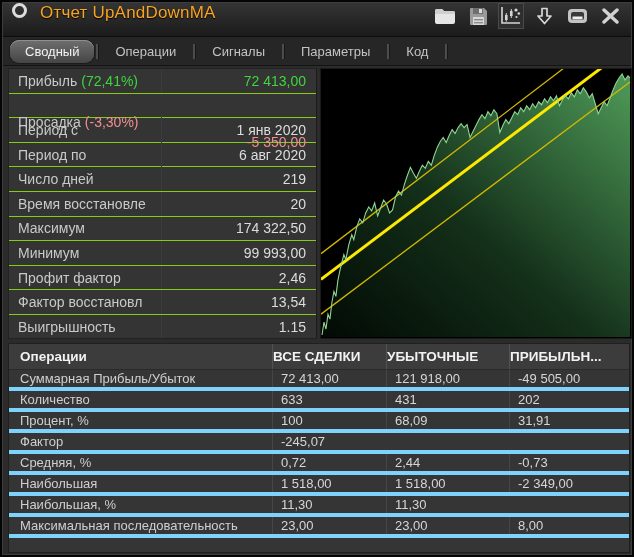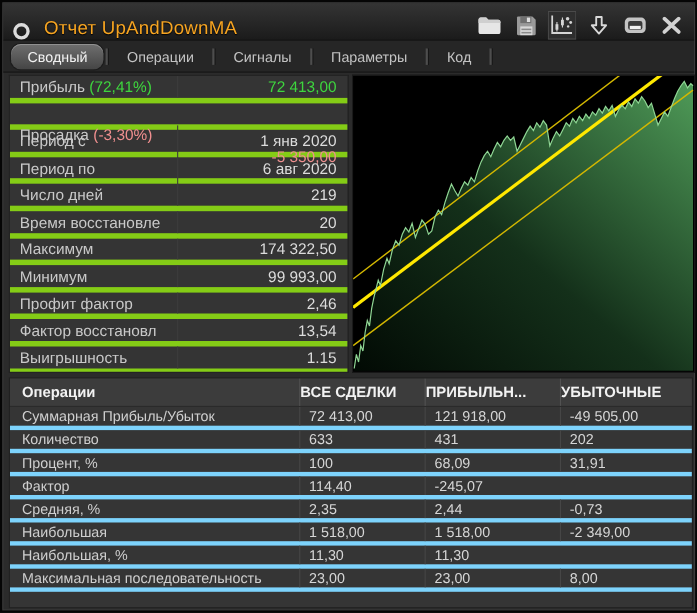--- a/index.html
+++ b/index.html
@@ -4,21 +4,21 @@
 <style>
   * { margin:0; padding:0; box-sizing:border-box; font-family:"Liberation Sans", sans-serif; }
   html,body { width:634px; height:557px; background:#000; overflow:hidden; }
   .window { position:absolute; left:0; top:0; width:634px; height:557px;
             background:#2b2b2b; border:2px solid #050505;
             box-shadow: inset 0 0 0 1px #3d3d3d; }
 
   
   .titlebar { position:absolute; left:1px; top:1px; right:1px; height:34px;
               background:linear-gradient(180deg,#343434,#1b1b1b);
-              border-bottom:1px solid #0c0c0c; display:flex; align-items:flex-end; }
+              border-bottom:1px solid #0c0c0c; display:flex; align-items:flex-start; }
   .app-icon { width:15px; height:15px; border:3px solid #dcdcdc; border-radius:50%;
               margin-left:9px; }
   .title { color:#f7a522; font-size:17px; margin-left:13px; letter-spacing:.2px;
            text-shadow:0 1px 1px #000; white-space:nowrap; }
   .tb-buttons { margin-left:auto; display:flex; align-items:center; gap:7px; padding-right:8px; }
   .tb-btn { background:transparent; border:0; width:26px; height:26px; cursor:pointer;
             display:flex; align-items:center; justify-content:center; }
   .tb-btn.framed { background:#2e2e2e; box-shadow: inset 0 0 0 1px #4a4a4a; }
   .tb-btn svg { display:block; }
 
@@ -30,21 +30,21 @@
   .tab.active { color:#f2f2f2; background:linear-gradient(180deg,#6f6f6f,#454545);
                 border-radius:9px; box-shadow: inset 0 1px 0 #909090, 0 0 0 1px #1c1c1c; }
   .tabsep { width:2px; height:15px; background:#4d4d4d; margin:0 2px;
             box-shadow:1px 0 0 #171717; }
 
   
   .stats-panel { position:absolute; left:6px; top:66px; width:309px; height:271px;
                  background:#343434; border:1px solid #222; border-right:1px solid #1d1d1d;
                  overflow:hidden; }
   .stat-row { display:grid; grid-template-columns:152px 1fr; height:24.6px;
-              align-items:center; border-bottom:5px solid #84cc16; }
+              align-items:center; border-bottom:1px solid #84cc16; }
   .stat-label { color:#c9c9c9; font-size:14px; padding-left:9px; white-space:nowrap;
                 overflow:hidden; }
   .stat-label .pct { margin-left:4px; }
   .stat-value { font-size:14px; color:#dcdcdc; text-align:right; padding-right:10px;
                 border-left:1px solid #3c3c3c; white-space:nowrap; height:100%;
                 display:flex; align-items:center; justify-content:flex-end; }
   .tone-profit { color:#3ed63e !important; }
   .tone-loss   { color:#ef8f8f !important;margin-top:40px; }
 
   
@@ -209,22 +209,22 @@
         <line x1="0" y1="186" x2="255" y2="-9" stroke="#d4b800" stroke-width="1.3"></line>
         <line x1="0" y1="247" x2="311" y2="13" stroke="#d4b800" stroke-width="1.3"></line>
         <polyline points="1,268 3,255 5,262 7,247 9,252 11,235 13,224 15,229 17,213 19,203 21,195 23,187 25,192 28,177 31,167 33,172 36,159 39,151 42,155 45,145 48,139 51,143 54,135 57,148 60,140 63,132 66,136 69,145 72,142 75,129 78,123 81,127 84,116 87,107 90,99 93,105 96,110 99,103 102,97 105,100 108,93 111,97 114,87 117,79 120,73 123,69 126,74 129,67 132,61 135,65 138,59 141,55 144,59 147,56 150,69 153,63 156,57 159,51 162,46 165,50 168,43 171,47 174,41 177,45 180,64 183,57 186,51 189,55 192,49 195,43 198,46 201,39 204,43 207,37 210,41 213,35 216,39 219,33 222,36 225,30 228,34 231,28 234,32 237,27 240,37 243,31 246,27 249,30 252,24 255,28 258,21 261,25 264,19 267,23 270,29 273,25 276,35 279,45 282,39 285,33 288,37 291,29 294,21 297,14 300,9 303,5 306,11 309,7 311,9" fill="none" stroke="#8fd694" stroke-width="1.1"></polyline>
       </svg>
   </div>
 
   <div class="trades">
     <div class="thead" id="thead">
         <div class="th">Операции</div>
         <div class="th">ВСЕ СДЕЛКИ</div>
+        <div class="th">УБЫТОЧНЫЕ</div>
         <div class="th">ПРИБЫЛЬН...</div>
-        <div class="th">УБЫТОЧНЫЕ</div>
       </div>
     <div id="tbody">
         <div class="trow">
           <div class="td">Суммарная Прибыль/Убыток</div>
           <div class="td">72 413,00</div>
           <div class="td">121 918,00</div>
           <div class="td">-49 505,00</div>
         </div>
         <div class="trow">
           <div class="td">Количество</div>
@@ -233,26 +233,25 @@
           <div class="td">202</div>
         </div>
         <div class="trow">
           <div class="td">Процент, %</div>
           <div class="td">100</div>
           <div class="td">68,09</div>
           <div class="td">31,91</div>
         </div>
         <div class="trow">
           <div class="td">Фактор</div>
-          <div class="td">114,40</div>
           <div class="td">-245,07</div>
         </div>
         <div class="trow">
           <div class="td">Средняя, %</div>
-          <div class="td">2,35</div>
+          <div class="td">0,72</div>
           <div class="td">2,44</div>
           <div class="td">-0,73</div>
         </div>
         <div class="trow">
           <div class="td">Наибольшая</div>
           <div class="td">1 518,00</div>
           <div class="td">1 518,00</div>
           <div class="td">-2 349,00</div>
         </div>
         <div class="trow">

